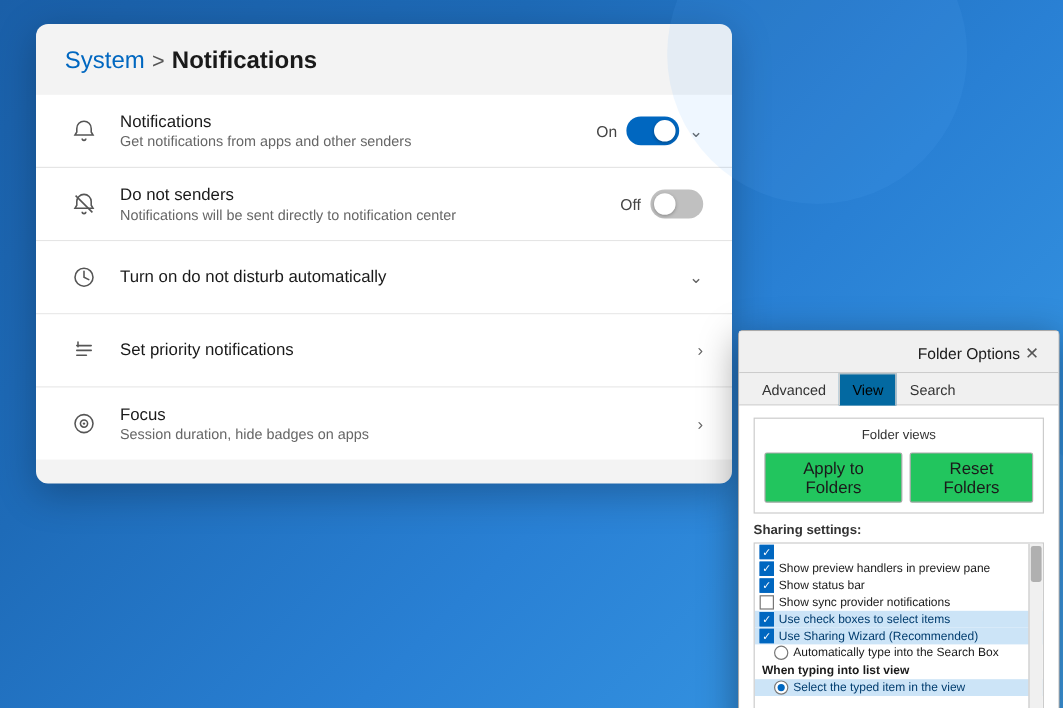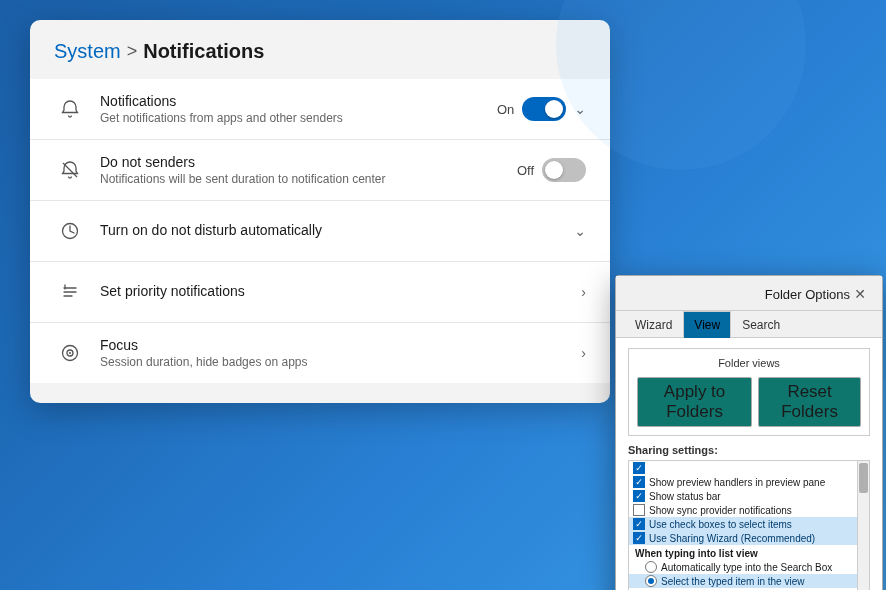--- a/index.html
+++ b/index.html
@@ -286,22 +286,22 @@
     }
 
     .folder-views-buttons {
       display: flex;
       gap: 6px;
       margin-top: 8px;
     }
 
     .dialog-btn {
       padding: 4px 12px;
-      font-size: 17px;
-      background: #0f766e;
+      font-size: 14px;
+      background: #22c55e;
       border: 1px solid #aaa;
       border-radius: 2px;
       cursor: pointer;
       color: #1a1a1a;
     }
 
     .advanced-section {
       margin-top: 4px;
     }
 
@@ -441,21 +441,21 @@
   <div class="settings-item">
     <div class="item-icon svg-icon">
       <svg width="20" height="20" viewBox="0 0 20 20" fill="none">
         <path d="M10 2a6 6 0 0 0-6 6v3l-1.5 2.5h15L16 11V8a6 6 0 0 0-6-6z" stroke="#555" stroke-width="1.3" fill="none"></path>
         <path d="M8.5 16.5a1.5 1.5 0 0 0 3 0" stroke="#555" stroke-width="1.3" fill="none"></path>
         <line x1="3" y1="3" x2="17" y2="17" stroke="#555" stroke-width="1.3"></line>
       </svg>
     </div>
     <div class="item-text">
       <div class="item-title">Do not senders</div>
-      <div class="item-subtitle">Notifications will be sent duration to notification center</div>
+      <div class="item-subtitle">Notifications will be sent directly to notification center</div>
     </div>
     <div class="item-control">
       <span class="toggle-label">Off</span>
       <div class="toggle off">
         <div class="toggle-thumb"></div>
       </div>
     </div>
   </div>
 
   <div class="settings-item">
@@ -508,21 +508,21 @@
   </div>
 </div>
 
 <div class="folder-dialog">
   <div class="dialog-titlebar">
     <span class="dialog-title">Folder Options</span>
     <button class="dialog-close">✕</button>
   </div>
 
   <div class="dialog-tabs">
-    <div class="dialog-tab">Wizard</div>
+    <div class="dialog-tab">Advanced</div>
     <div class="dialog-tab active">View</div>
     <div class="dialog-tab">Search</div>
   </div>
 
   <div class="dialog-body">
     <div class="folder-views-section">
       <div class="folder-views-title">Folder views</div>
       <div class="folder-views-buttons">
         <button class="dialog-btn">Apply to Folders</button>
         <button class="dialog-btn">Reset Folders</button>
@@ -549,27 +549,27 @@
           <span style="font-size:10px;">Show sync provider notifications</span>
         </div>
         <div class="adv-item selected">
           <div class="chk checked">✓</div>
           <span style="font-size:10px;">Use check boxes to select items</span>
         </div>
         <div class="adv-item selected">
           <div class="chk checked">✓</div>
           <span style="font-size:10px;">Use Sharing Wizard (Recommended)</span>
         </div>
-        <div class="adv-item group-header">
-          <span style="font-size:10px; padding-left:2px;">When typing into list view</span>
-        </div>
         <div class="adv-item tree-indent">
           <div class="radio"></div>
           <span style="font-size:10px;">Automatically type into the Search Box</span>
         </div>
+        <div class="adv-item group-header">
+          <span style="font-size:10px; padding-left:2px;">When typing into list view</span>
+        </div>
         <div class="adv-item tree-indent selected">
           <div class="radio checked"></div>
           <span style="font-size:10px;">Select the typed item in the view</span>
         </div>
 
         <div class="advanced-scroll">
           <div class="scroll-thumb"></div>
         </div>
       </div>
     </div>

